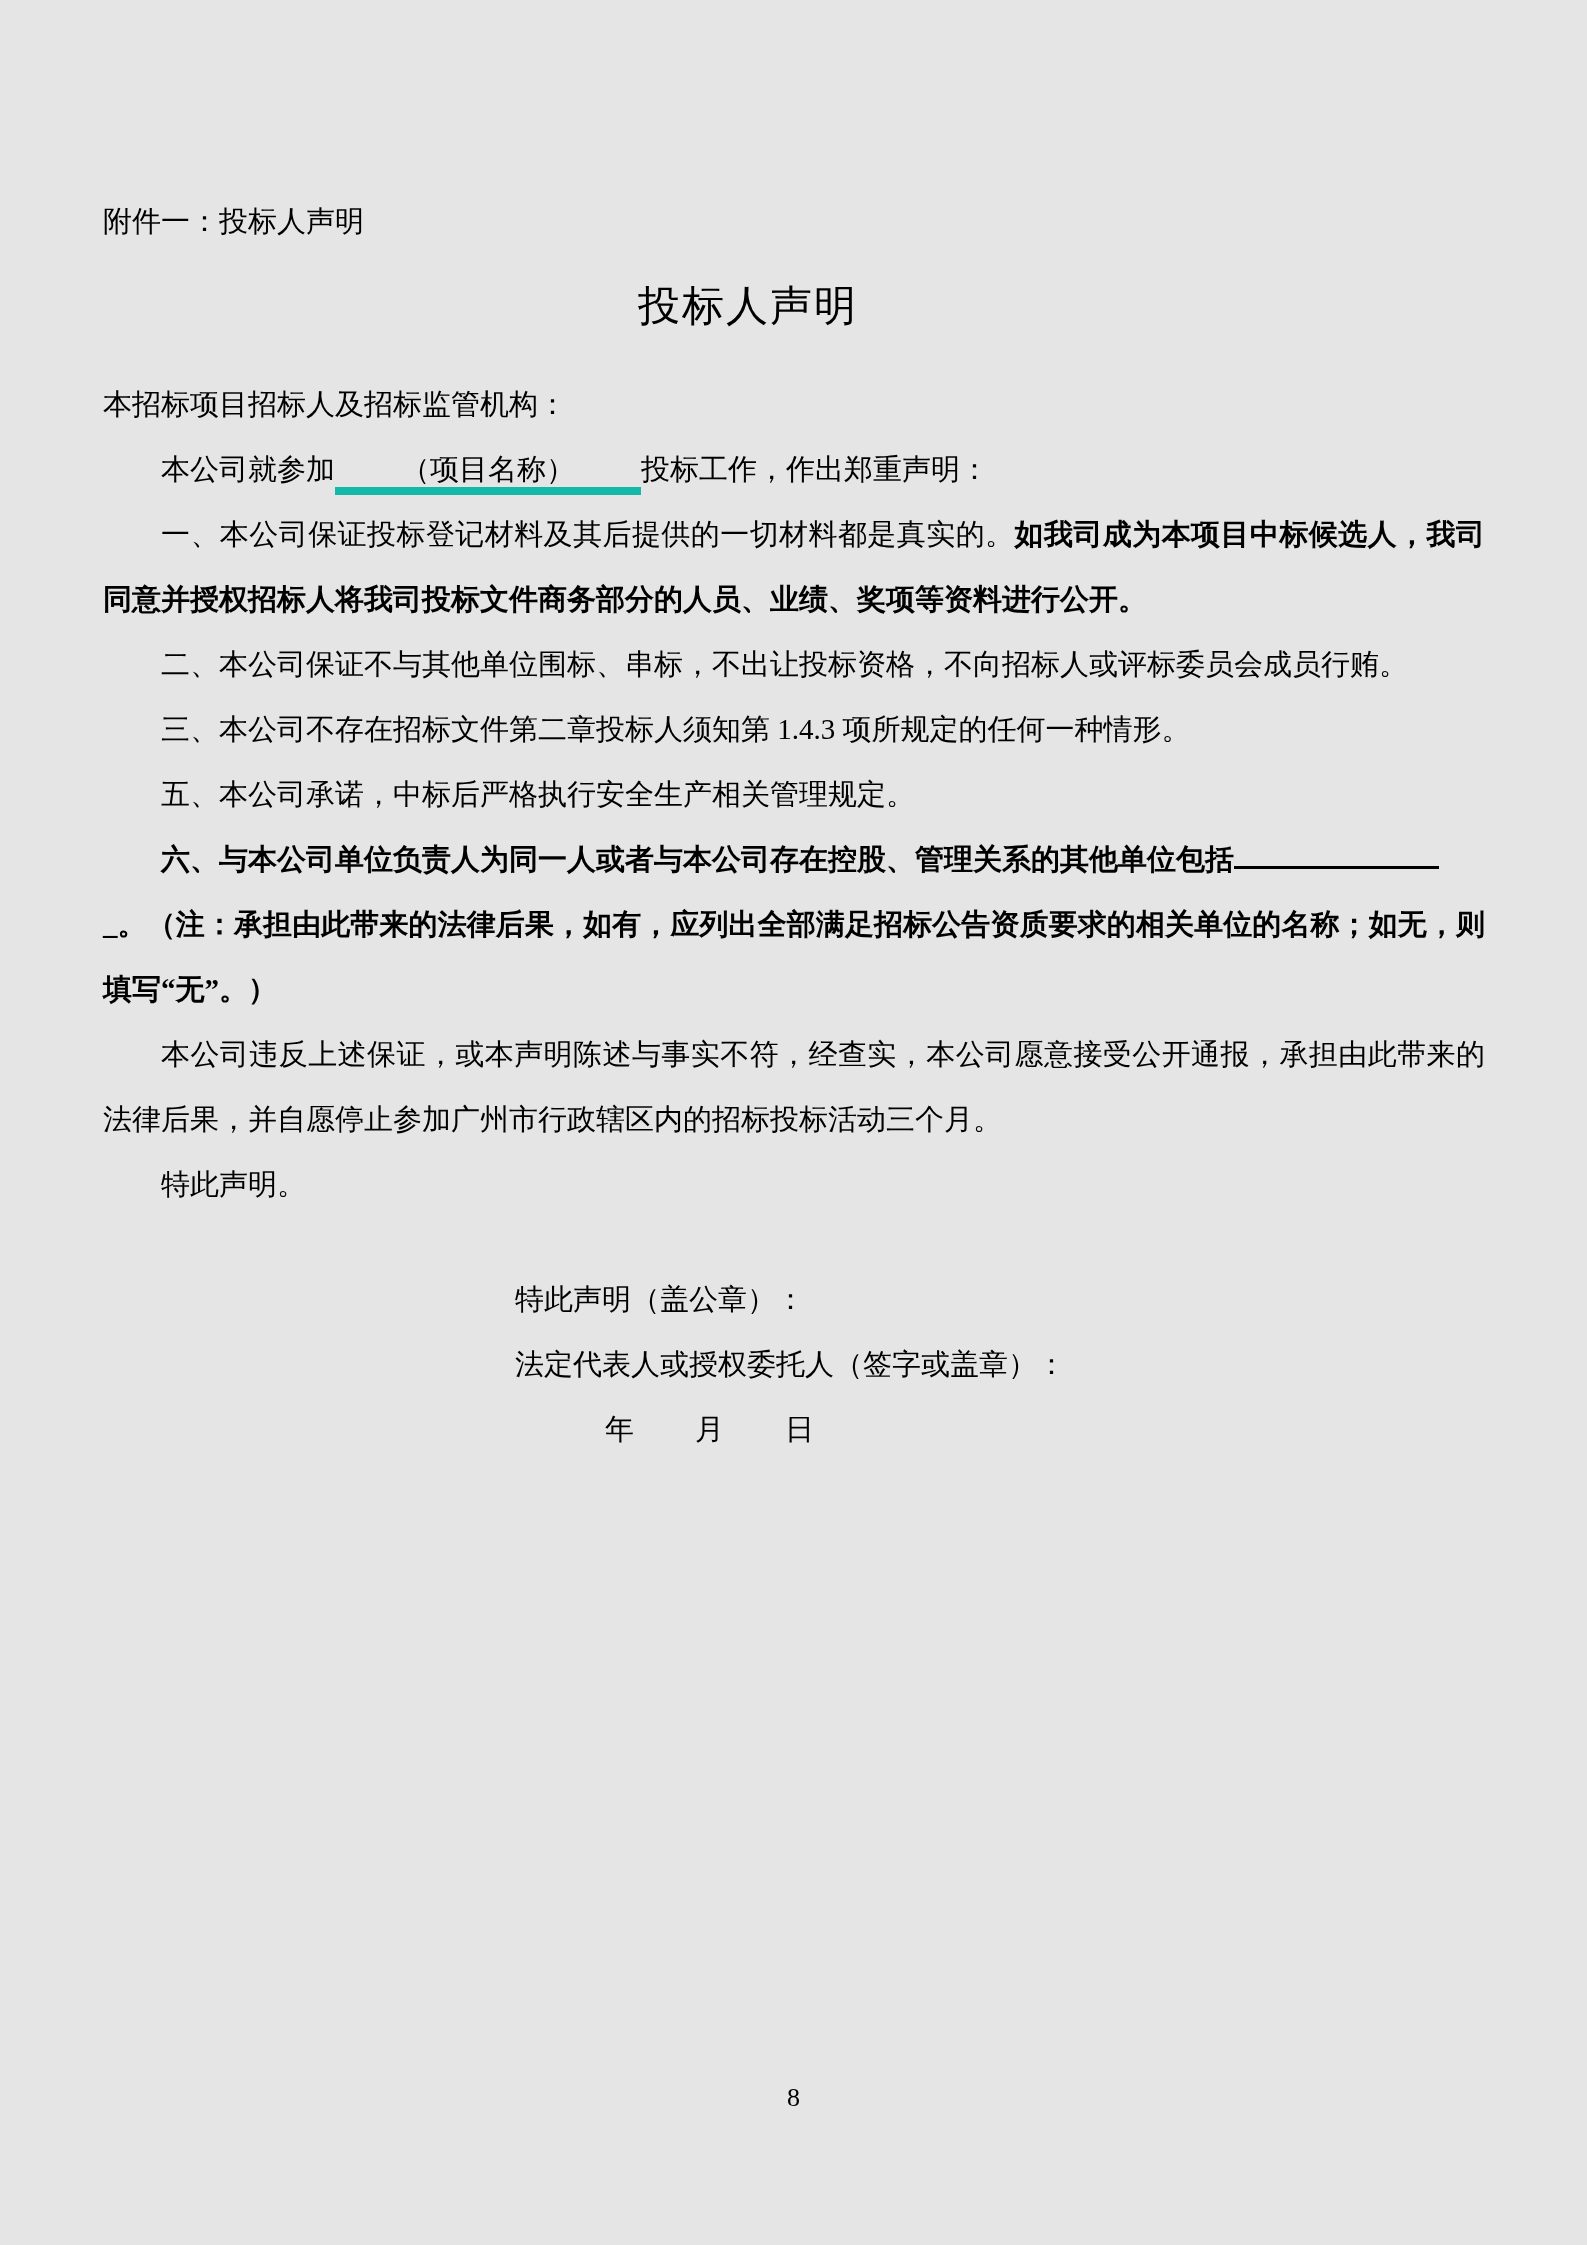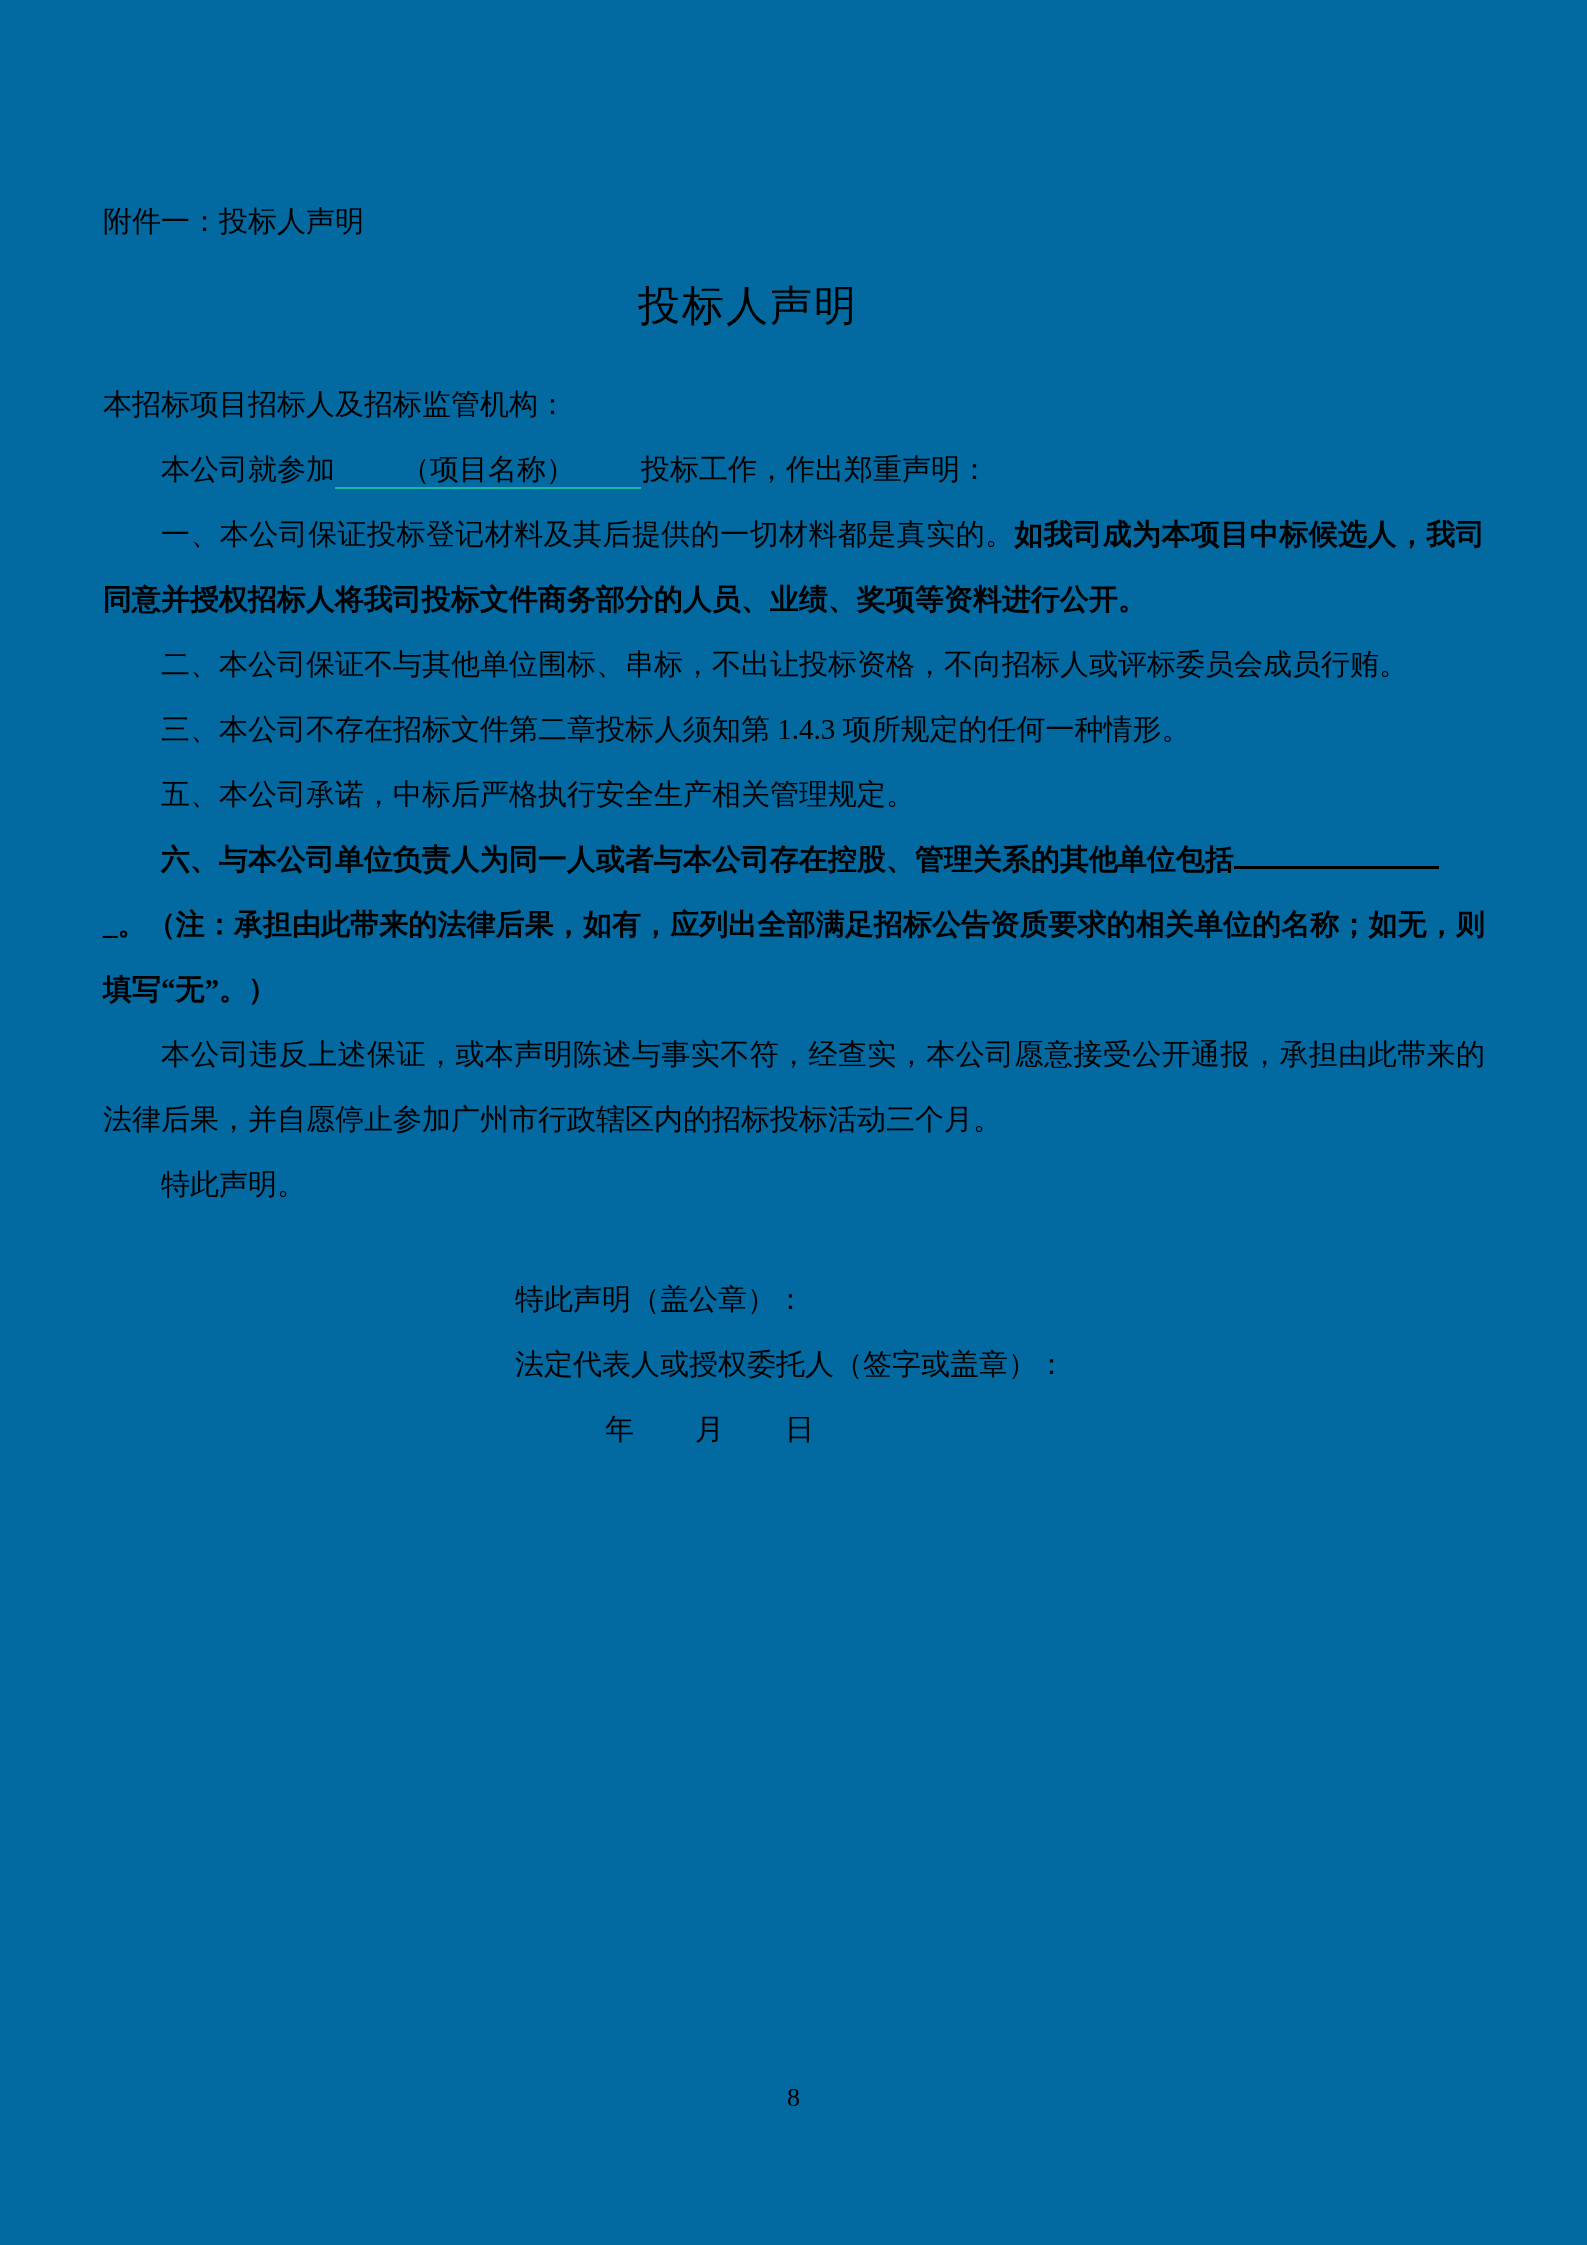--- a/index.html
+++ b/index.html
@@ -8,21 +8,21 @@
     height: 2245px;
     background: #ffffff;
     color: #000000;
     font-family: "Liberation Serif", "DejaVu Serif", serif;
     position: relative;
     overflow: hidden;
   }
   .page {
     position: absolute;
     inset: 0;
-    background: #0369a1;
+    background: #e5e5e5;
   }
   .content {
     position: absolute;
     left: 103px;
     top: 189px;
     width: 1382px;
     font-size: 29px;
     line-height: 65px;
     text-align: justify;
     text-justify: inter-ideograph;
@@ -33,21 +33,21 @@
     font-size: 42px;
     font-weight: normal;
     text-align: center;
     line-height: 60px;
     margin: 22px 92px 36px 0;
     letter-spacing: 2px;
   }
   .bold { font-weight: bold; }
   .ublank {
     display: inline-block;
-    border-bottom: 2px solid #14b8a6;
+    border-bottom: 8px solid #14b8a6;
     padding: 0 66px;
     line-height: 36px;
     text-indent: 0;
   }
   .fill-blank {
     display: inline-block;
     width: 205px;
     height: 34px;
     border-bottom: 3px solid #000;
     vertical-align: baseline;

